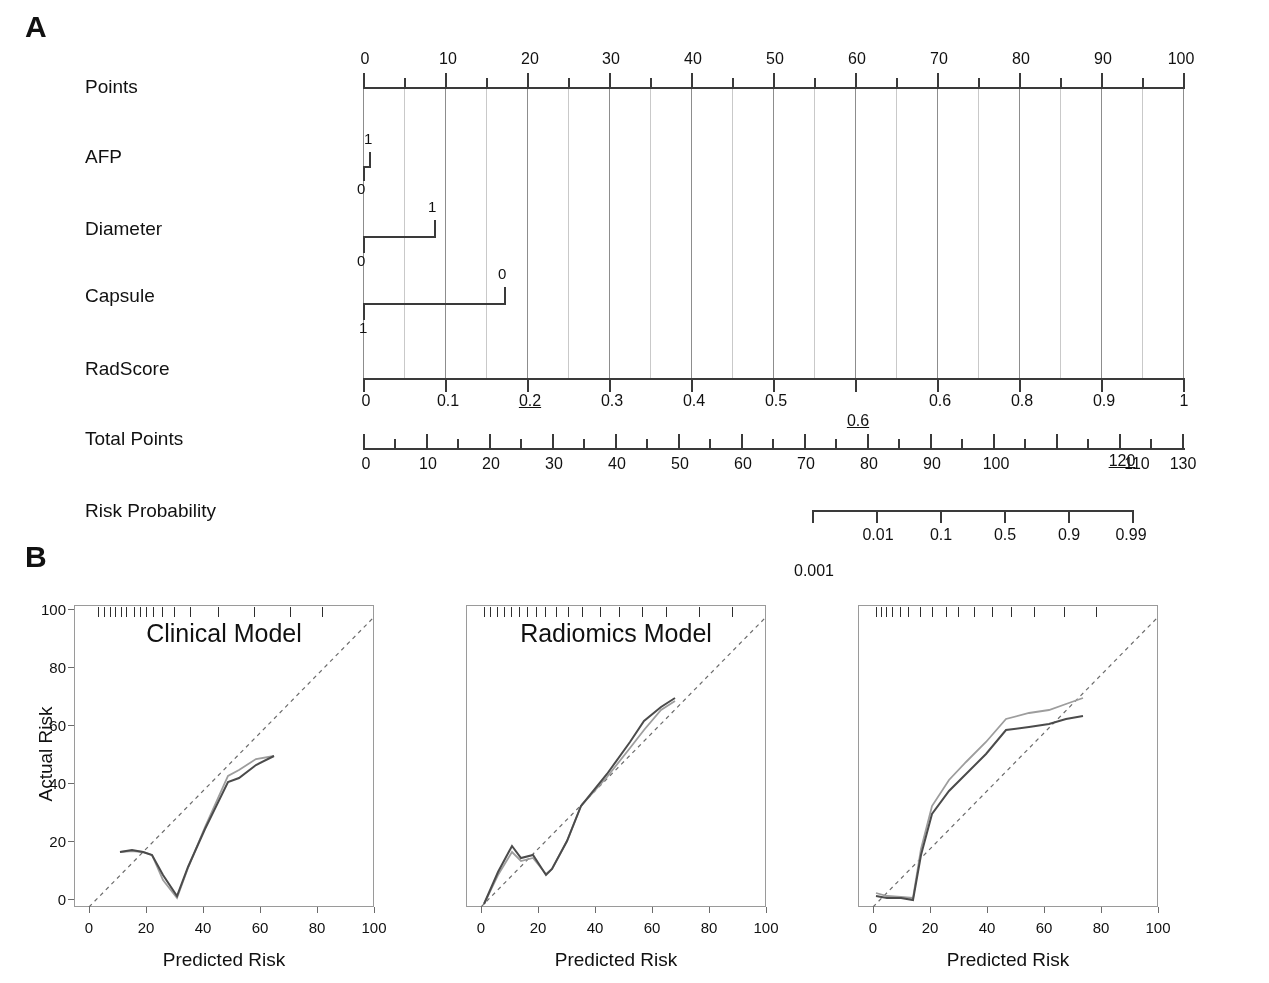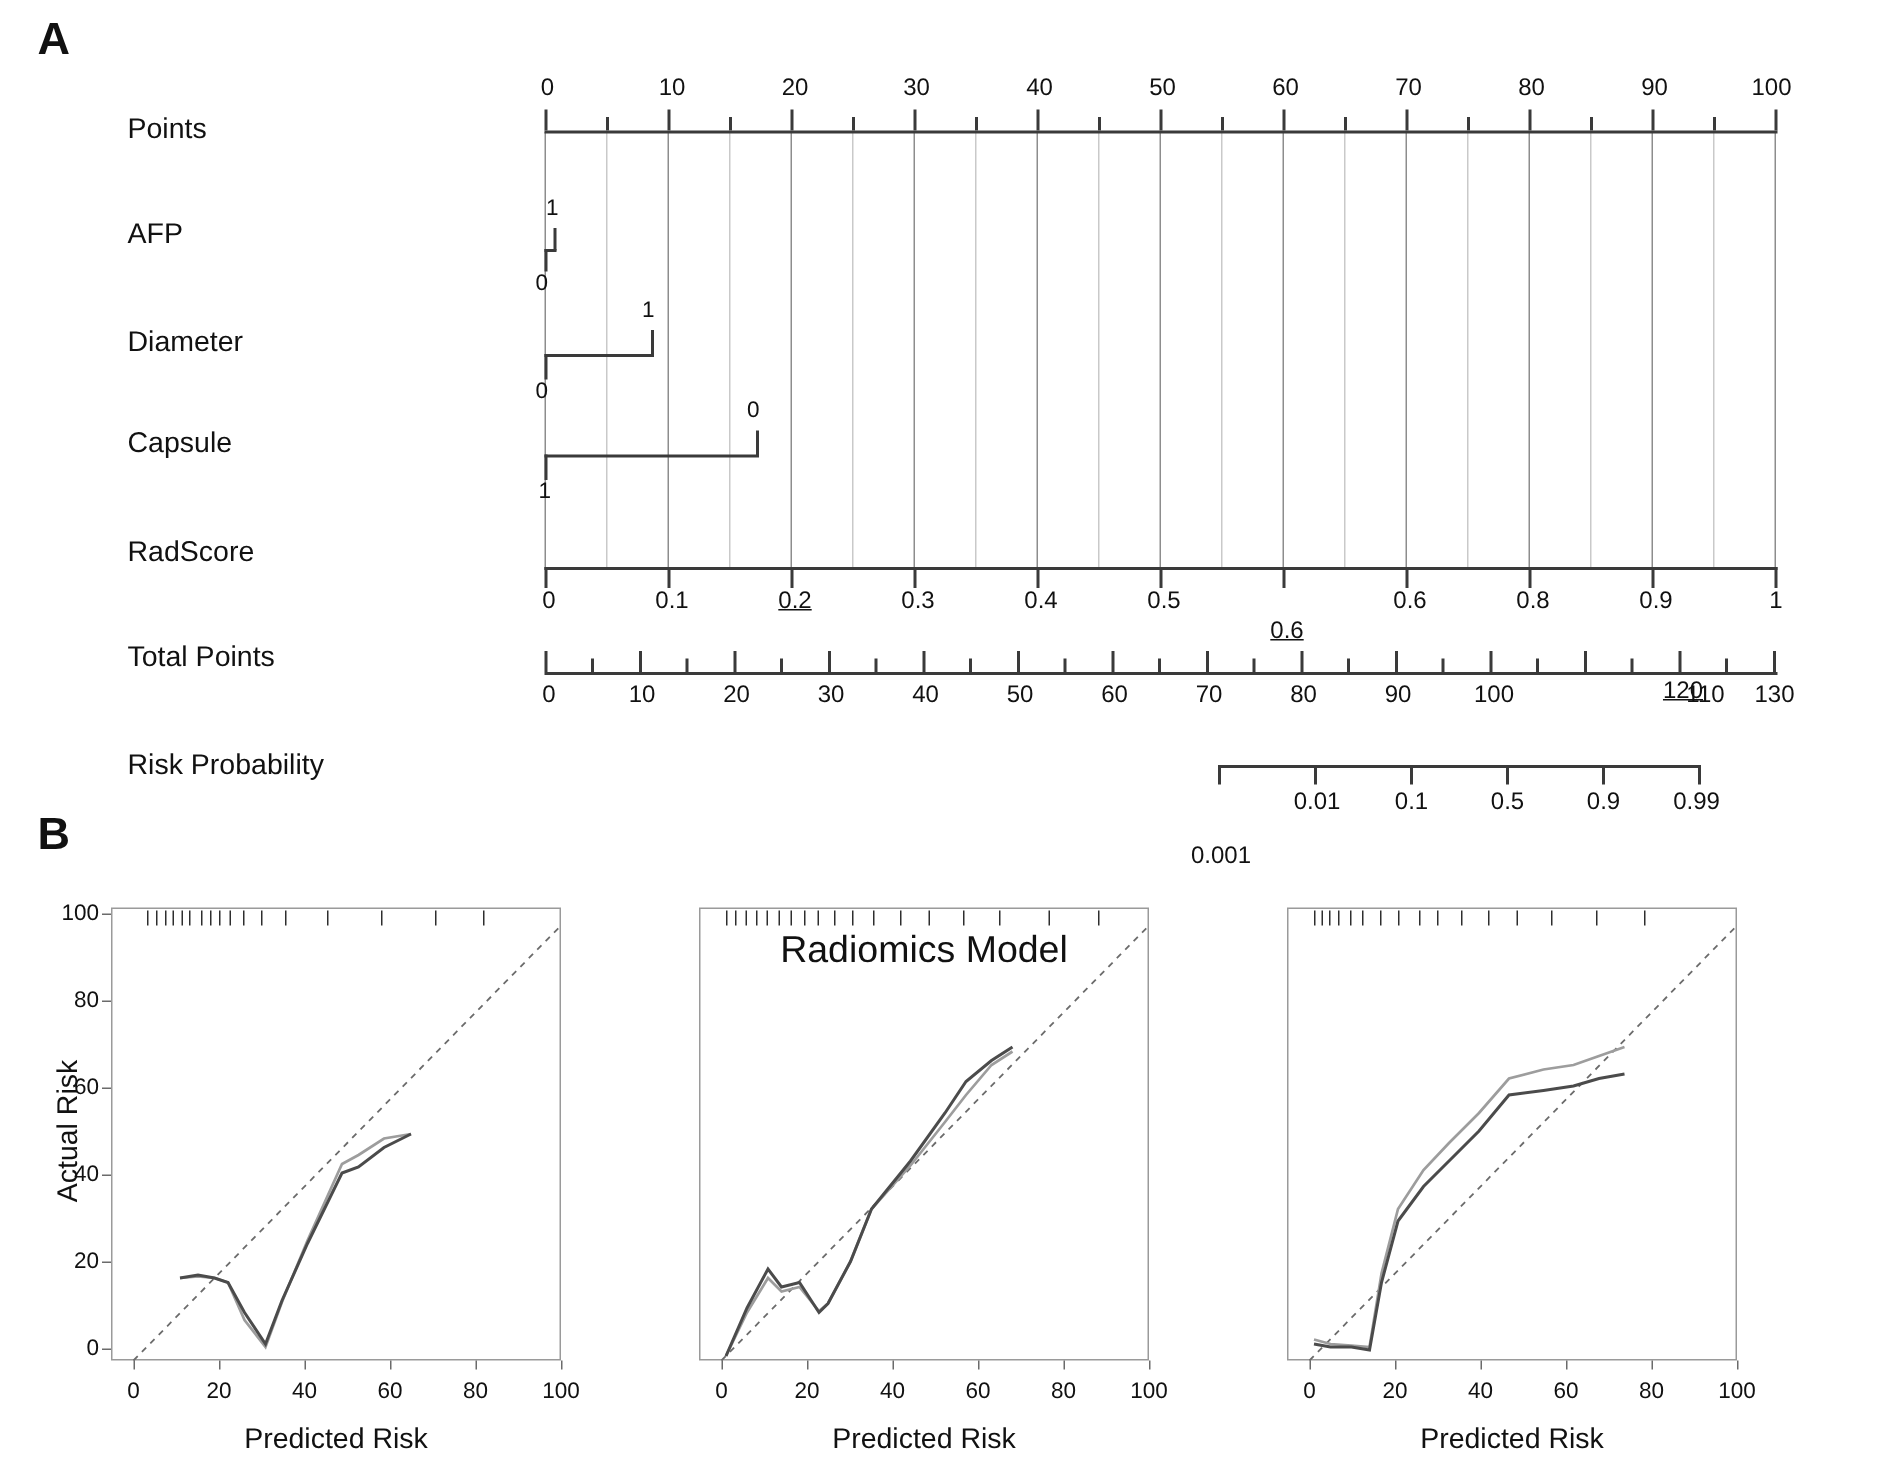--- a/index.html
+++ b/index.html
@@ -315,20 +315,21 @@
     <div class="tick-lbl" style="left:941px;  top:486px;">0.1</div>
     <div class="tick-lbl" style="left:1005px; top:486px;">0.5</div>
     <div class="tick-lbl" style="left:1069px; top:486px;">0.9</div>
     <div class="tick-lbl" style="left:1131px; top:486px;">0.99</div>
   </div>
 
   <div id="panelB">
 
     <div class="cal-plot" id="cal1" style="left:22px;">
       <div class="cal-frame"></div>
+      <div class="cal-title">Clinical Model</div>
       <div class="cal-xlabel">Predicted Risk</div>
       <div class="ylab" style="left:-26px; top:150px; width:100px; text-align:center;">Actual Risk</div>
 
       <div class="ax-num y" style="left:10px;  top:16px;  width:34px;">100</div>
       <div class="ax-num y" style="left:10px;  top:74px;  width:34px;">80</div>
       <div class="ax-num y" style="left:10px;  top:132px; width:34px;">60</div>
       <div class="ax-num y" style="left:10px;  top:190px; width:34px;">40</div>
       <div class="ax-num y" style="left:10px;  top:248px; width:34px;">20</div>
       <div class="ax-num y" style="left:10px;  top:306px; width:34px;">0</div>
       <div class="ax-tick" style="left:46px; top:16px;  width:6px; height:1px;"></div>

